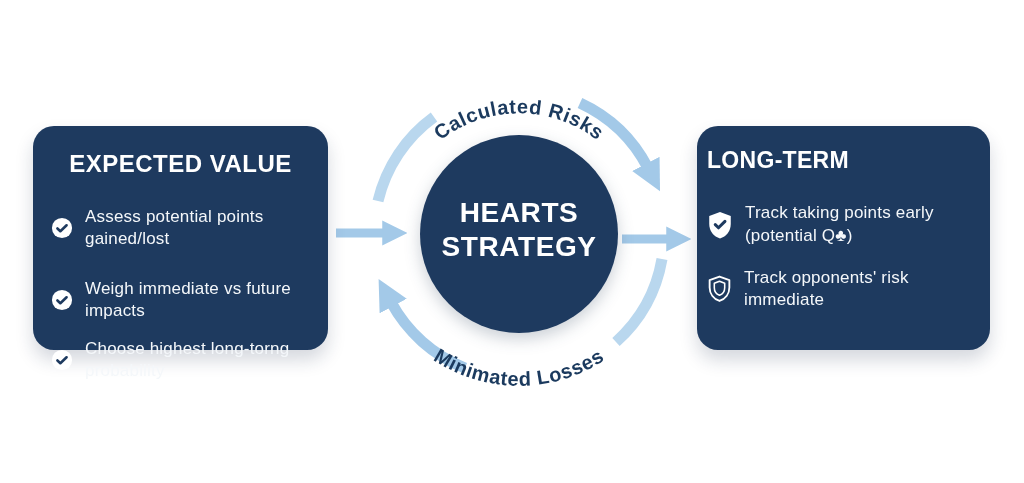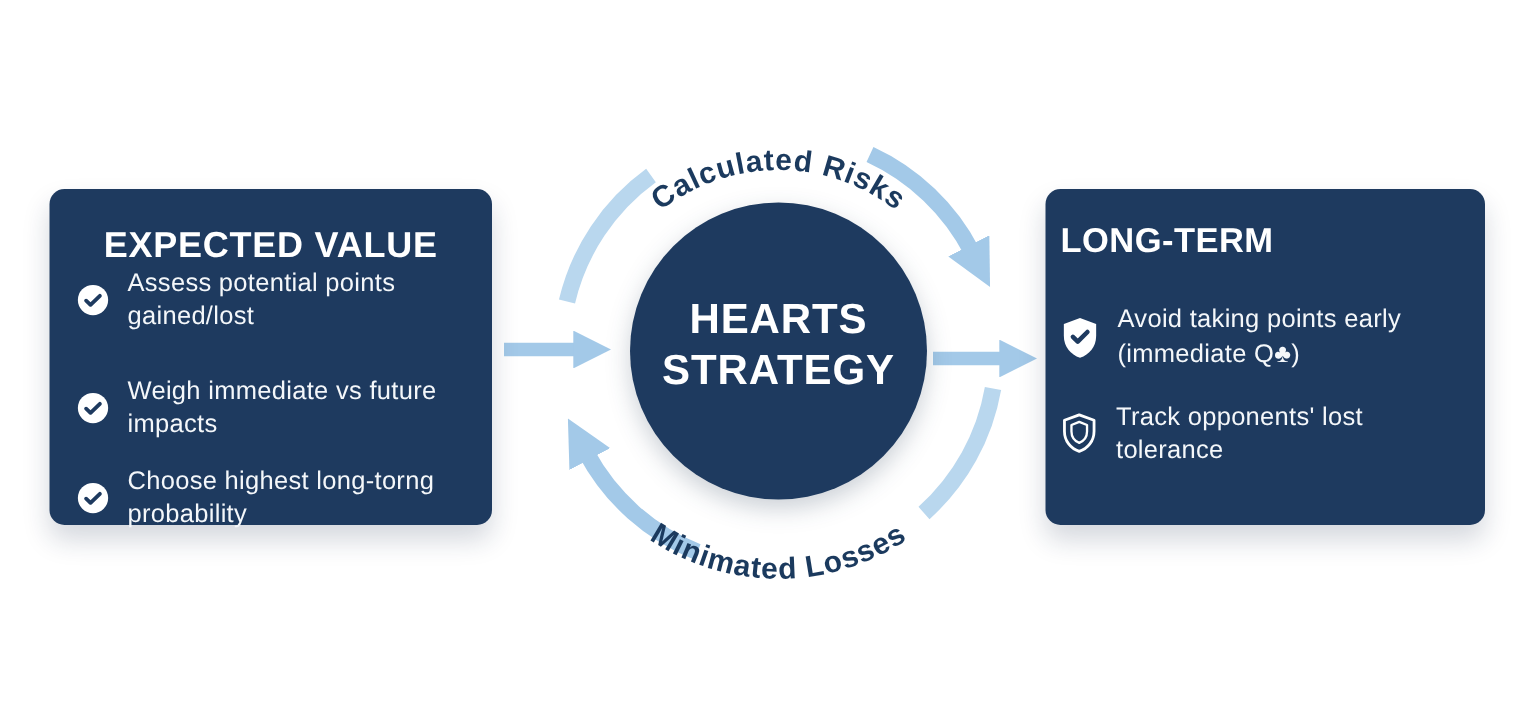--- a/index.html
+++ b/index.html
@@ -34,42 +34,42 @@
   .arc-light { stroke: var(--arrow-light, #b9d7ee); stroke-width: 11; fill: none; }
   .arc-arrow { stroke: var(--arrow, #a3c9e8); stroke-width: 11; fill: none; }
   .arrow-straight { stroke: var(--arrow, #a3c9e8); stroke-width: 9; fill: none; }
   .mhead { fill: var(--arrow, #a3c9e8); }
 
   .panel {
     position: absolute;
     top: 126px;
     height: 224px;
     background: var(--navy, #1e3a5f);
-    border-radius: 10px;
+    border-radius: 21px;
     box-sizing: border-box;
     color: #ffffff;
     box-shadow: 0 10px 18px rgba(20, 40, 70, 0.18);
   }
   .panel-left { left: 33px; width: 295px; padding: 20px 18px; }
   .panel-right { left: 697px; width: 293px; padding: 20px 10px; }
 
   .lp-title {
     margin-top: 4px;
     text-align: center;
     font-size: 24px;
     font-weight: bold;
     letter-spacing: 0.5px;
   }
   .rp-title {
     font-size: 23px;
     font-weight: bold;
     letter-spacing: 0.3px;
     line-height: 1.28;
   }
-  .lp-list { }
+  .lp-list { margin-top: 28px; }
   .rp-list { margin-top: 27px; }
   .row { display: flex; align-items: center; gap: 12px; }
   .lp-row2 { margin-top: 28px; }
   .lp-row3 { margin-top: 16px; }
   .rp-row2 { margin-top: 20px; }
   .item-text {
     font-size: 17px;
     letter-spacing: 0.2px;
     color: #f4f7fa;
     line-height: 1.3;
@@ -149,29 +149,29 @@
     </div>
     <div class="rp-list">
       <div class="row">
         <span class="icon">
           <svg width="26" height="28" viewBox="0 0 24 26">
             <path d="M12 1 L22 4.6 V12 C22 18.6 17.8 23.6 12 25.5 C6.2 23.6 2 18.6 2 12 V4.6 Z" fill="#ffffff"></path>
             <path d="M7.6 12.6 L10.6 15.6 L16.6 9.6" stroke="#1e3a5f" stroke-width="2.8" fill="none" stroke-linecap="round" stroke-linejoin="round"></path>
           </svg>
         </span>
         <span class="item-text">
-          <div>Avoid taking points early</div>
-          <div>(immediate Q♣)</div>
+          <div>Track taking points early</div>
+          <div>(potential Q♣)</div>
         </span>
       </div>
       <div class="row rp-row2">
         <span class="icon">
           <svg width="25" height="27" viewBox="0 0 24 26">
             <path d="M12 1.5 L21.5 5 V12 C21.5 18.3 17.5 23.1 12 25 C6.5 23.1 2.5 18.3 2.5 12 V5 Z" fill="none" stroke="#ffffff" stroke-width="1.8" stroke-linejoin="round"></path>
             <path d="M12 6 L17 8 V12.2 C17 15.6 14.9 18.3 12 19.5 C9.1 18.3 7 15.6 7 12.2 V8 Z" fill="none" stroke="#ffffff" stroke-width="1.5" stroke-linejoin="round"></path>
           </svg>
         </span>
-        <span class="item-text">Track opponents' lost tolerance</span>
+        <span class="item-text">Track opponents' risk immediate</span>
       </div>
     </div>
   </div>
 
 </div>
 
 </body></html>

